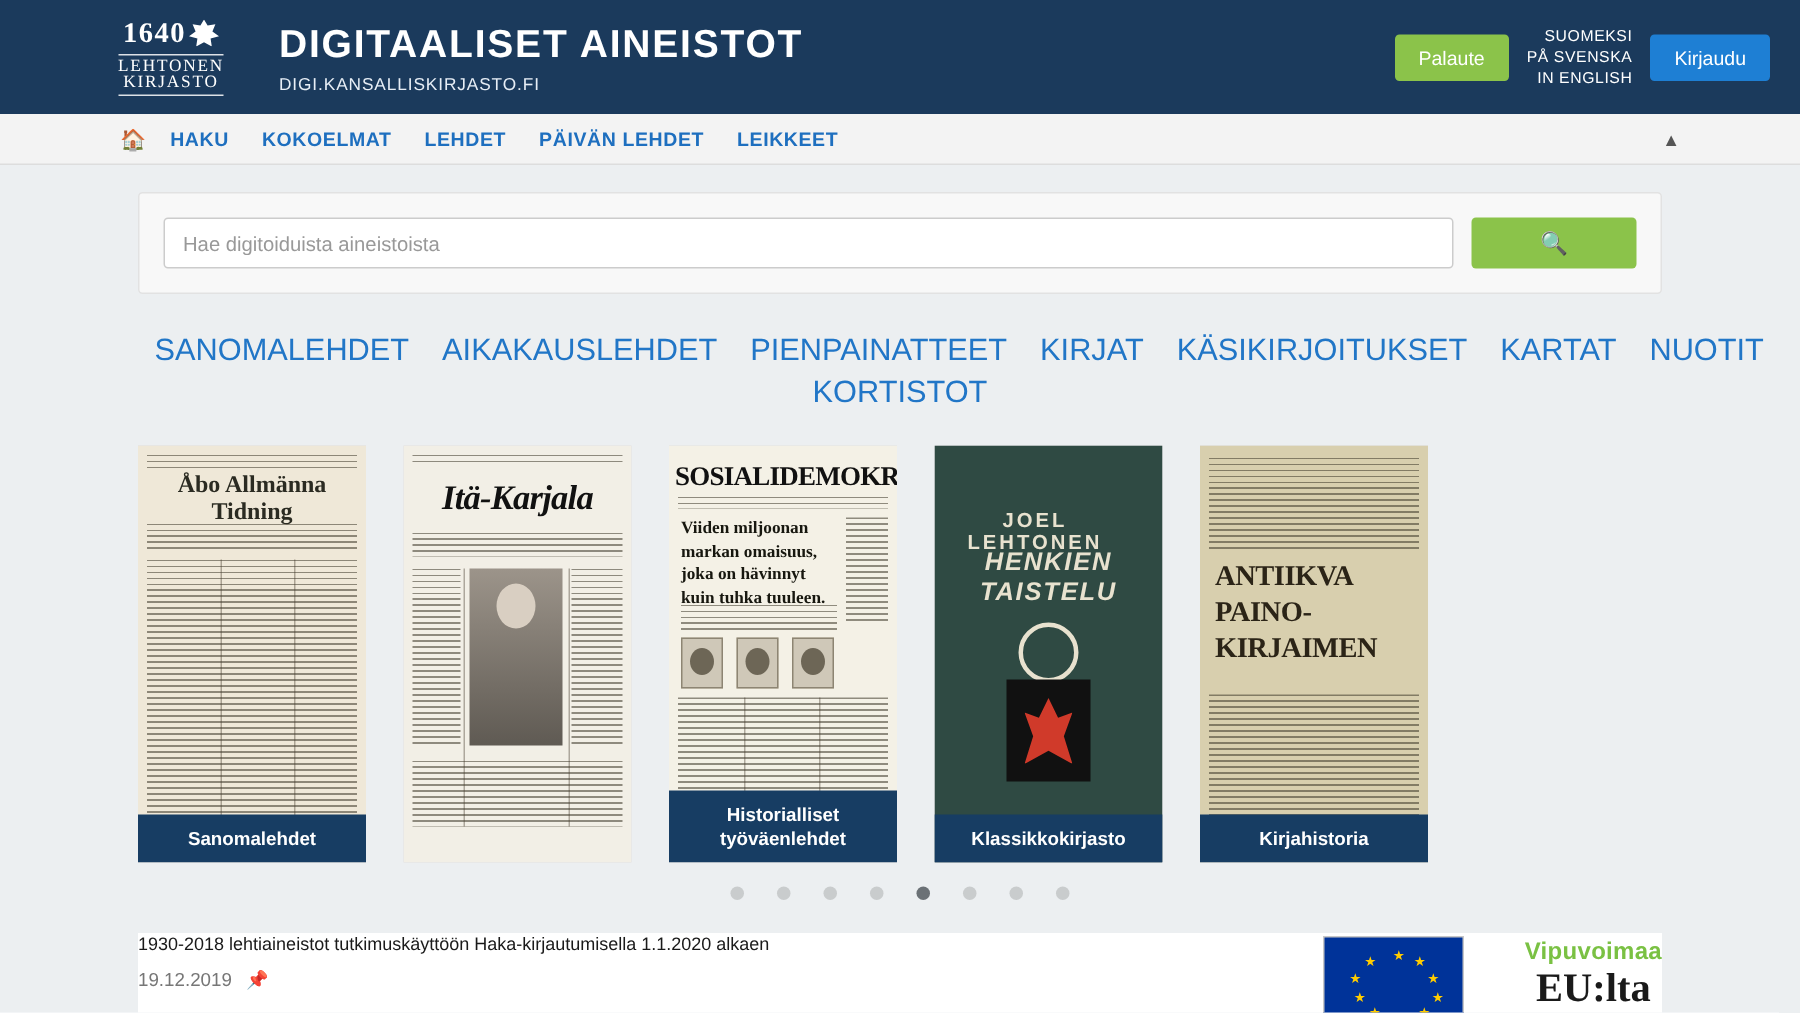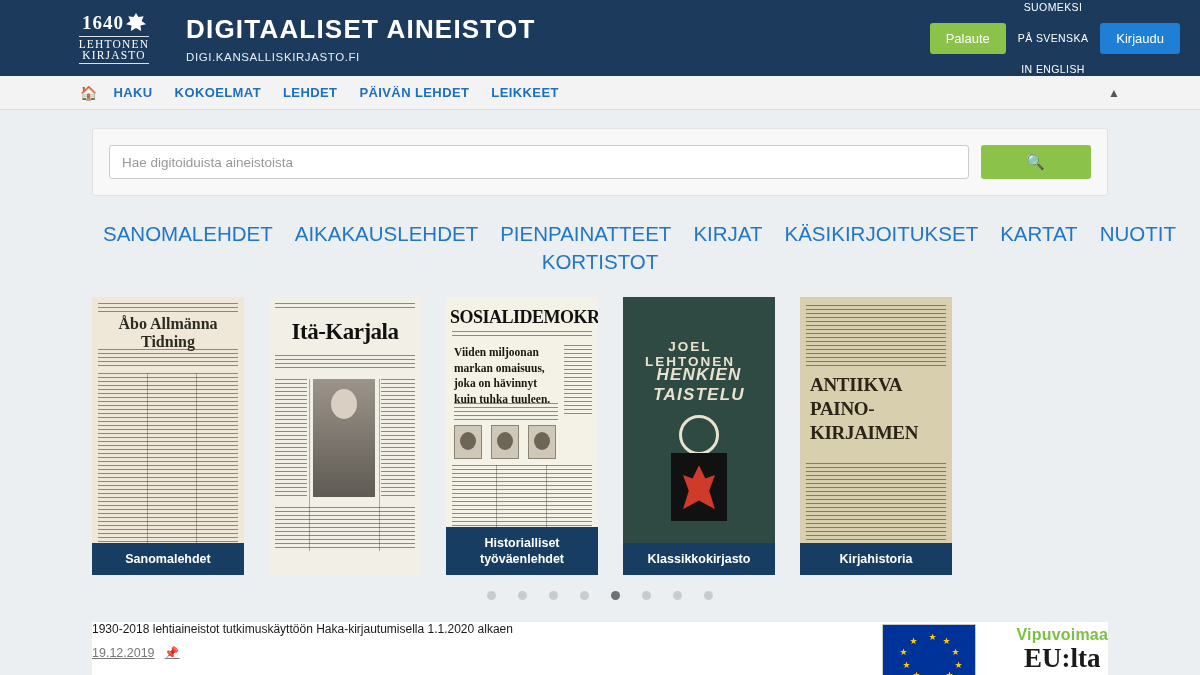--- a/index.html
+++ b/index.html
@@ -79,25 +79,25 @@
     color: #fff;
     font-size: 13px;
     padding: 8px 16px;
     border: none;
     border-radius: 3px;
     cursor: pointer;
   }
   .lang-list {
     display: flex;
     flex-direction: column;
-    gap: 19px;
+    gap: 2px;
     font-size: 10.5px;
     letter-spacing: .4px;
     color: #ffffff;
-    text-align: center;
+    text-align: right;
   }
   .lang-list a { color: #fff; text-decoration: none; display: block; }
   .btn-login {
     background: #1e7fd4;
     color: #fff;
     font-size: 13px;
     padding: 8px 16px;
     border: none;
     border-radius: 3px;
     cursor: pointer;
@@ -241,21 +241,21 @@
   }
   .lines {
     position: absolute; left: 6px; right: 6px;
     background-image: repeating-linear-gradient(to bottom, rgba(60,55,40,.55) 0 1px, rgba(0,0,0,0) 1px 4px);
   }
   .col-sep {
     position: absolute; top: 0; bottom: 0; width: 1px;
     background: rgba(70,60,45,.4);
   }
 
-  .art-karjala { background: #f2efe6; }
+  .art-karjala { background: #f2efe6; font-style: italic; }
   .art-karjala .kj-title {
     position: absolute; top: 22px; left: 0; right: 0;
     text-align: center;
     font-family: "Liberation Serif", serif;
     font-weight: 700;
     font-size: 23px;
     color: #111;
     letter-spacing: -.5px;
   }
   .art-karjala .portrait {
@@ -360,21 +360,20 @@
     color: #1a1a1a;
     margin: 0 0 10px;
   }
   .news-meta {
     font-size: 12.5px;
     color: #777;
     display: flex;
     align-items: center;
     gap: 10px;
     margin-bottom: 10px;
-    text-decoration: underline;
   }
   .pin-icon { color: #777; font-size: 12px; }
   .news-right {
     display: flex;
     align-items: flex-start;
     gap: 34px;
     padding-top: 2px;
   }
   .eu-block { width: 100px; text-align: center; }
   .eu-flag {

